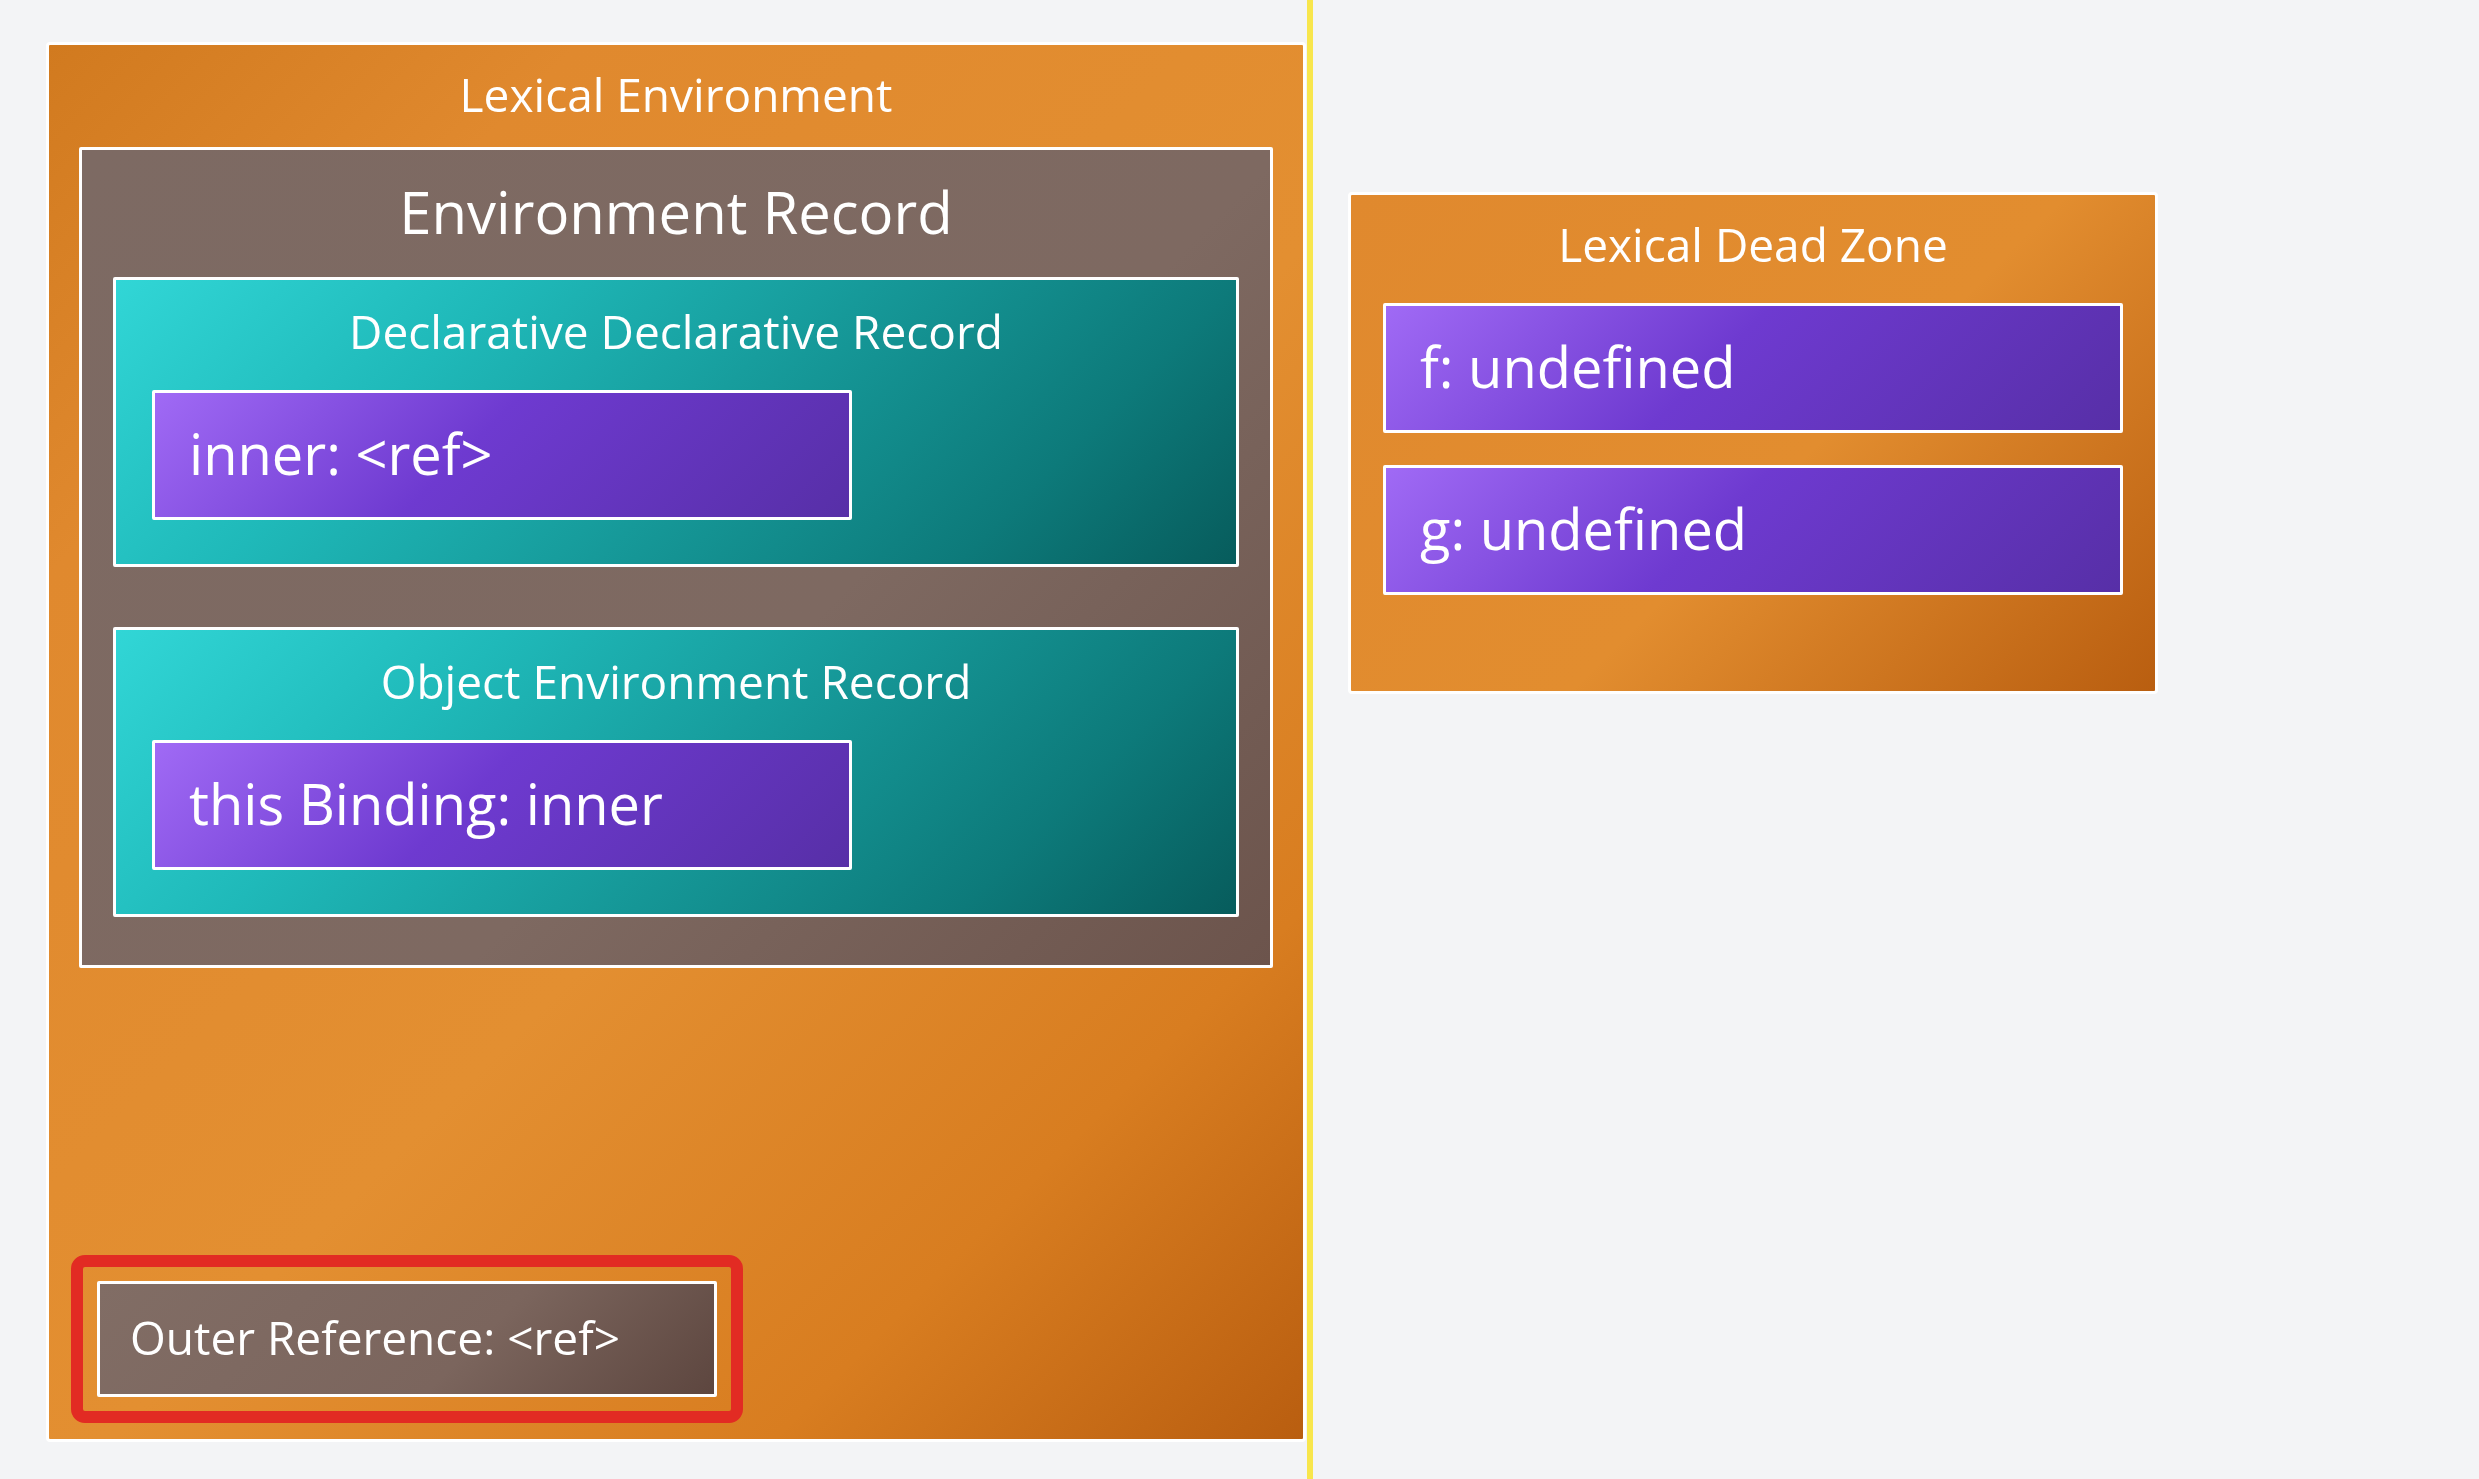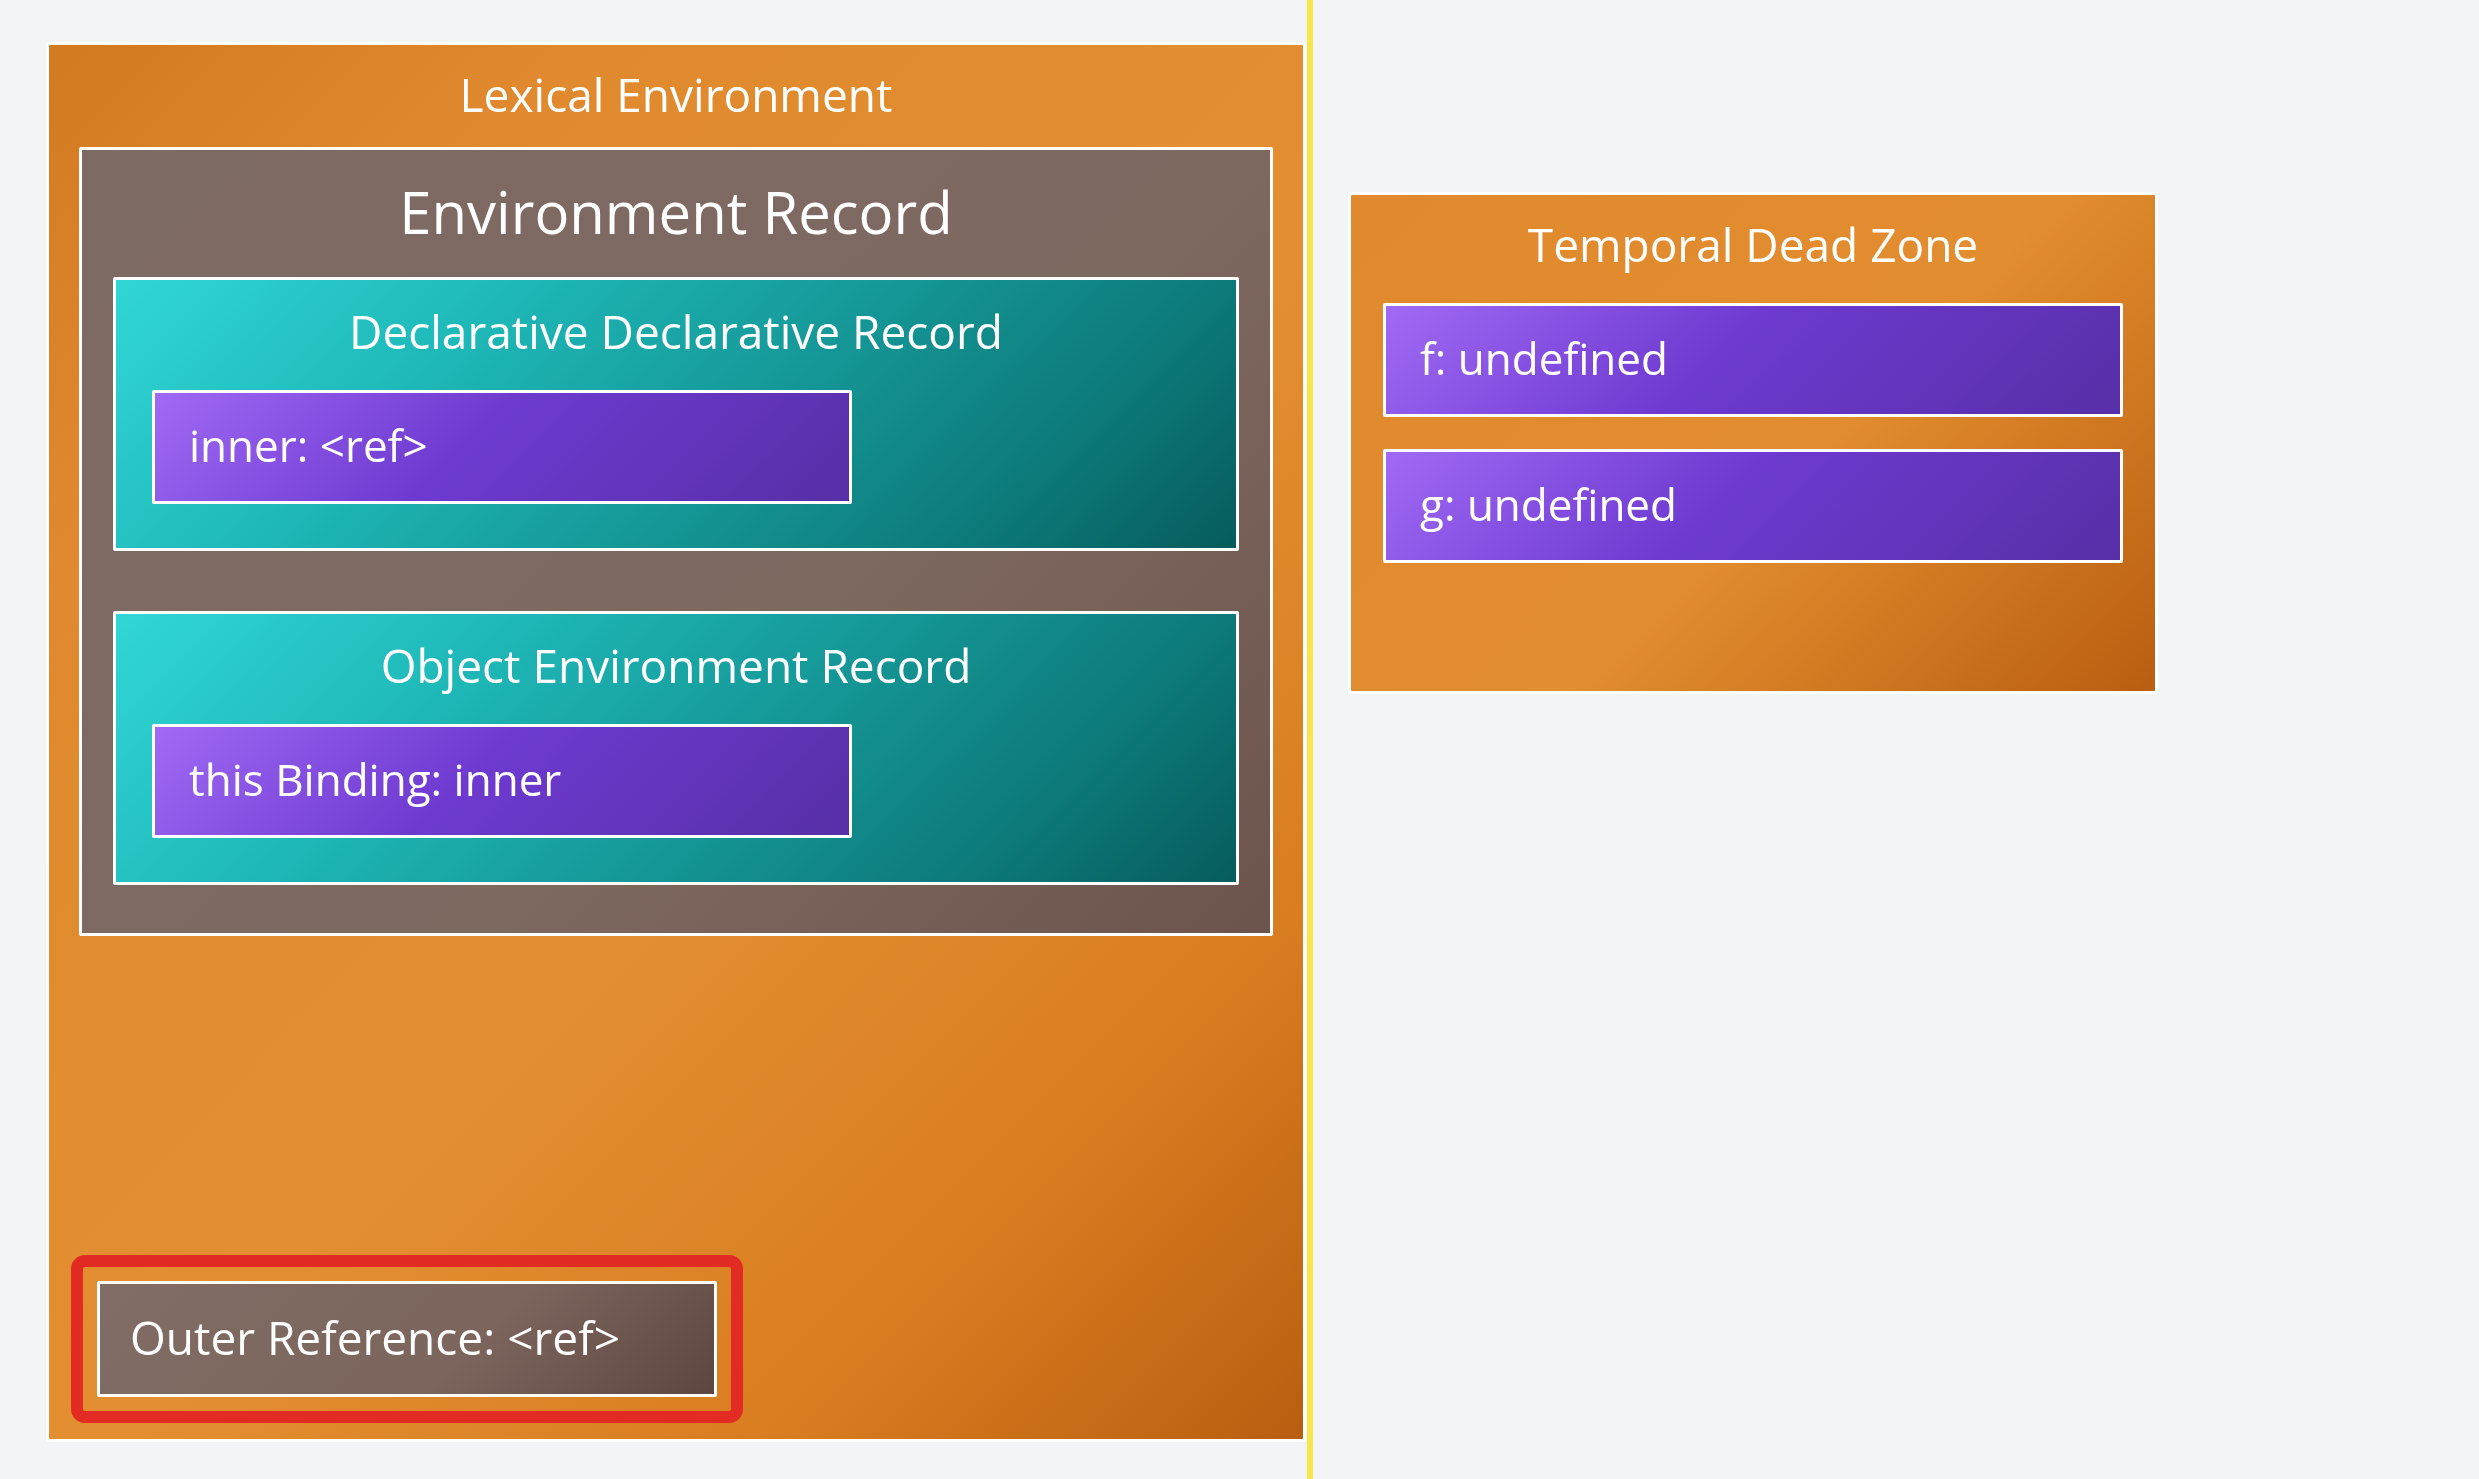--- a/index.html
+++ b/index.html
@@ -75,21 +75,21 @@
     font-weight: 400;
     margin-bottom: 28px;
   }
 
   
   .binding {
     background: linear-gradient(135deg, #a06af5 0%, #6e3ad0 45%, #572fa7 100%);
     border: 3px solid #ffffff;
     border-radius: 2px;
     padding: 22px 34px 26px 34px;
-    font-size: 44px;
+    font-size: 56px;
     font-weight: 400;
     text-align: left;
     width: 700px;
     align-self: flex-start;
   }
   .binding + .binding { margin-top: 32px; }
 
   
   .outer-ref-wrap {
     position: absolute;
@@ -169,18 +169,18 @@
         <div class="binding">this Binding: inner</div>
       </div>
     </div>
 
     <div class="outer-ref-wrap">
       <div class="outer-ref">Outer Reference: &lt;ref&gt;</div>
     </div>
   </div>
 
   <div class="tdz">
-    <div class="title">Temporal Dead Zone</div>
+    <div class="title">Lexical Dead Zone</div>
     <div class="binding">f: undefined</div>
     <div class="binding">g: undefined</div>
   </div>
 
 </div>
 
 </body></html>

